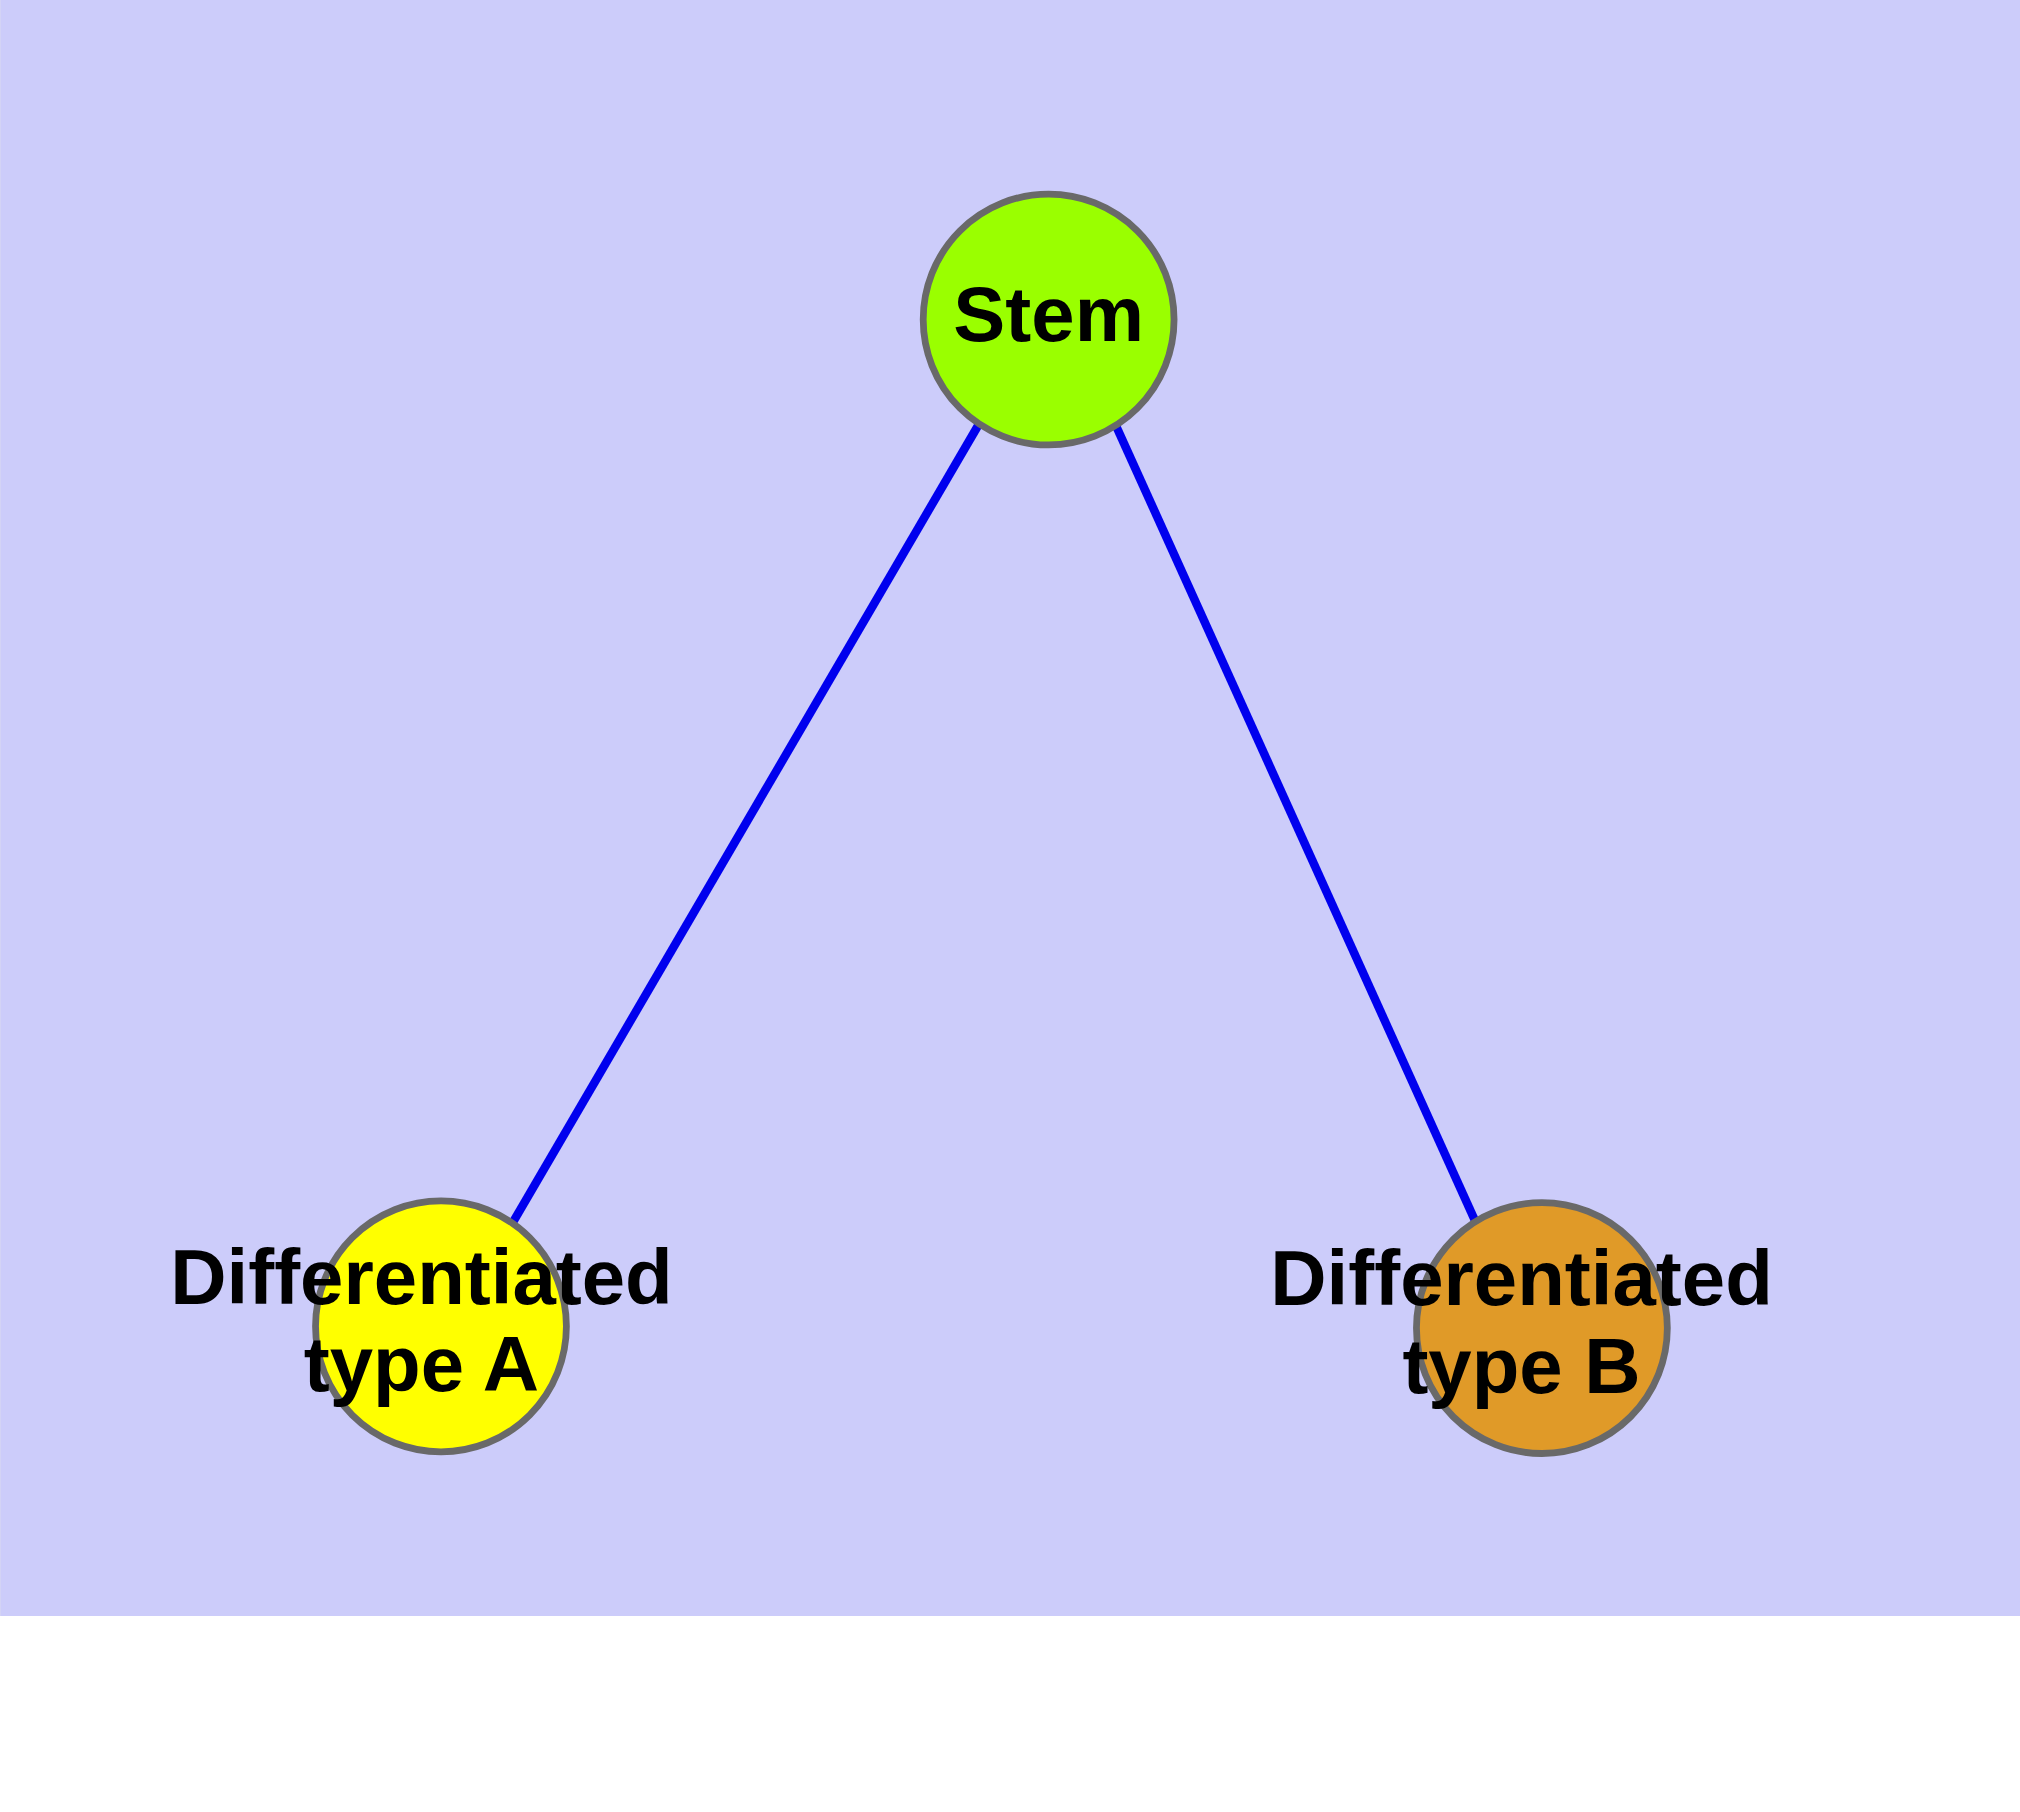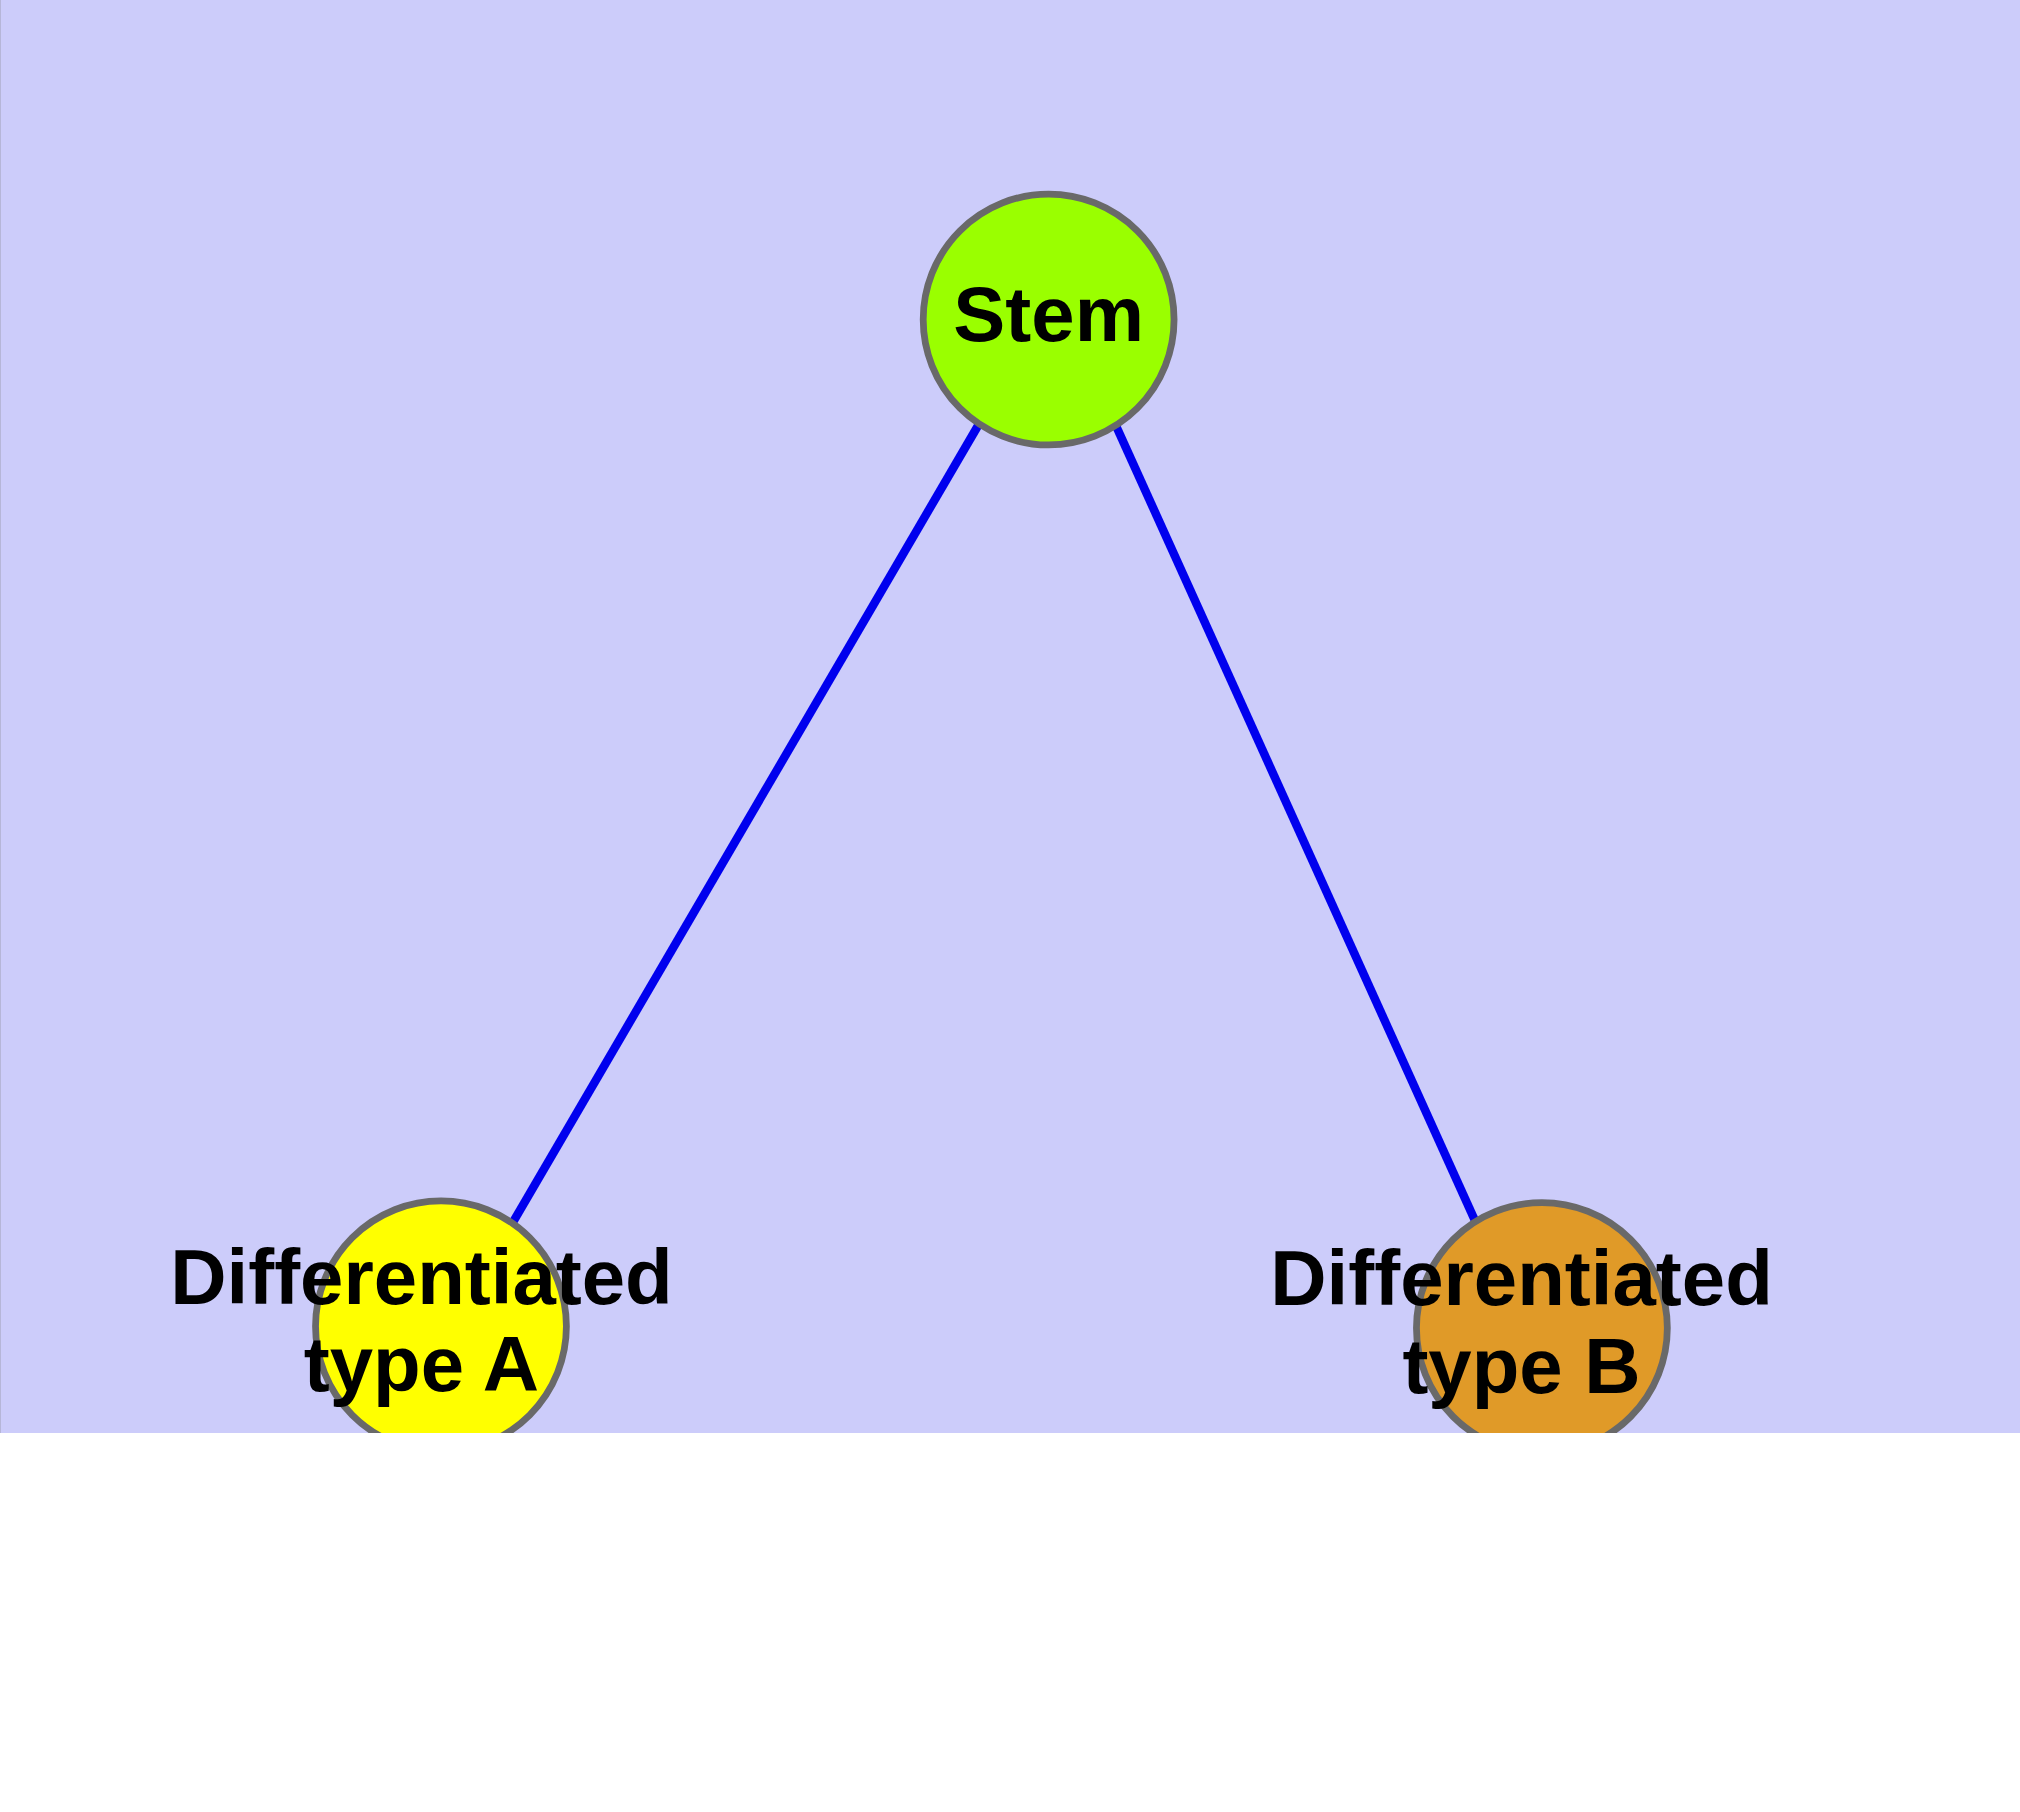--- a/index.html
+++ b/index.html
@@ -33,21 +33,21 @@
     text-anchor: middle;
     dominant-baseline: middle;
   }
   .edge-line {
     stroke-linecap: butt;
   }
 </style>
 </head>
 <body>
 
-<div id="canvas" style="width: 2021px; height: 1433px; background: #737373;">
+<div id="canvas" style="width: 2021px; height: 1616px; background: #e5e5e5;">
   <svg id="graph-svg" viewBox="0 0 2384 2138" xmlns="http://www.w3.org/2000/svg" style="width: 2021px; height: 1812px;">
 
     <rect id="bg-rect" x="0" y="0" width="2384" height="2138" fill="#ccccfa"></rect>
 
     <g>
       <line class="edge-line" id="edge-0" x1="1155" y1="500" x2="605" y2="1442" stroke="#0000ee" stroke-width="10"></line>
       <line class="edge-line" id="edge-1" x1="1315" y1="499" x2="1740" y2="1440" stroke="#0000ee" stroke-width="10"></line>
     </g>
 
     <g>

